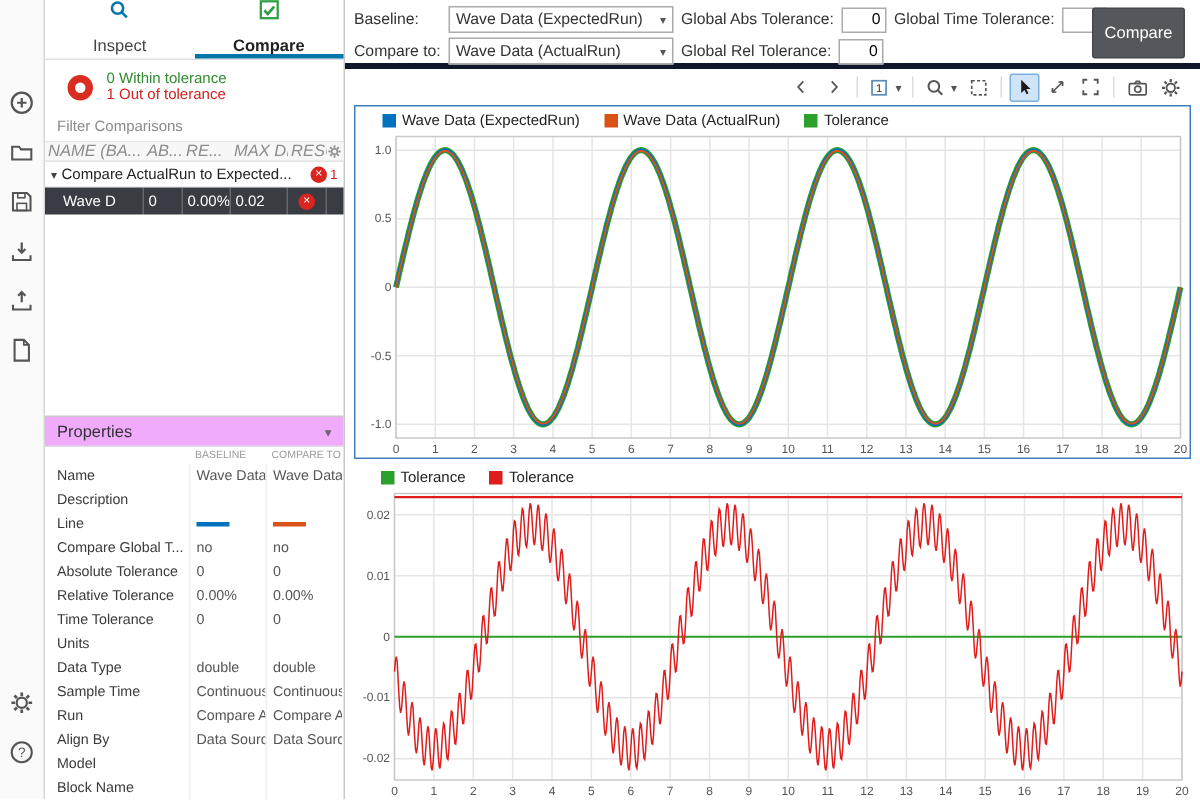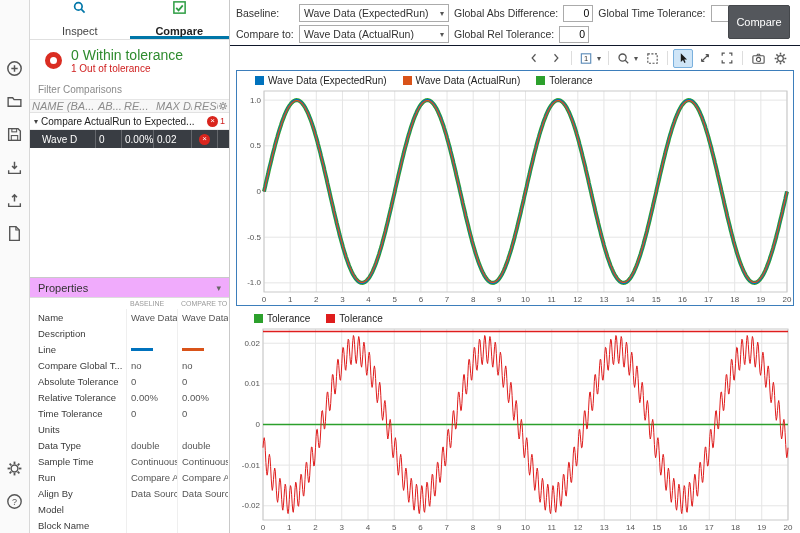--- a/index.html
+++ b/index.html
@@ -12,21 +12,21 @@
   .strip .spacer { flex:1; }
   .icon-btn { width:20px; height:20px; display:flex; align-items:center; justify-content:center; cursor:pointer; }
 
   
   .left { width:200px; border-right:1px solid #c9c9c9; display:flex; flex-direction:column; background:#fff; }
   .tabs { display:flex; height:40px; border-bottom:1px solid #e0e0e0; }
   .tab { flex:1; display:flex; flex-direction:column; align-items:center; justify-content:center; gap:8px; color:#444; cursor:pointer; border-bottom:3px solid transparent; }
   .tab.active { border-bottom-color:#0076a8; font-weight:bold; color:#222; }
   .summary { display:flex; align-items:center; gap:9px; padding:7px 8px 7px 15px; }
   .donut { width:17px; height:17px; border:5px solid #da2d22; border-radius:50%; }
-  .sum-within { color:#2e8b2e; font-size:14px; }
+  .sum-within { color:#2e8b2e; font-size:10px; }
   .sum-out { color:#d02020; font-size:10px; }
   .filter { padding:3px 8px 4px; color:#8a8a8a; font-size:10px; border-bottom:1px solid #e6e6e6; }
   .cmp-head { display:flex; align-items:center; background:#f7f7f7; border-bottom:1px solid #e2e2e2; height:13px; }
   .hc { font-size:11px; color:#8c8c8c; padding:0 2px; overflow:hidden; white-space:nowrap;font-style:italic; }
   .group-row { display:flex; align-items:center; height:17px; padding:0 4px; border-bottom:1px solid #eee; font-size:10px; }
   .tri { font-size:8px; color:#444; margin-right:3px; }
   .grp-label { flex:1; overflow:hidden; white-space:nowrap; text-overflow:ellipsis; color:#222; }
   .badge-count { color:#d02020; font-size:9px; margin-left:2px; }
   .xbadge { display:inline-flex; align-items:center; justify-content:center; width:11px; height:11px; border-radius:50%; background:#d9251d; color:#fff; font-size:8px; line-height:1; flex:none; }
   .sel-row { display:flex; align-items:center; height:18px; background:#393d43; color:#fff; font-size:10px; }
@@ -38,21 +38,21 @@
   .chev { color:#666; font-size:9px; }
   .prow { display:flex; align-items:center; height:16px; font-size:9.5px; }
   .prow .pl { width:96px; padding-left:8px; color:#3a3a3a; overflow:hidden; white-space:nowrap; text-overflow:ellipsis; flex:none; }
   .prow .pv { width:51px; padding-left:4px; color:#555; overflow:hidden; white-space:nowrap; border-left:1px solid #efefef; height:100%; display:flex; align-items:center; flex:none; }
   .prow.caps { height:11px; }
   .prow.caps .pv { font-size:7px; color:#9a9a9a; border-left:none; }
   .swatch { display:inline-block; width:22px; height:3px; }
 
   
   .main { flex:1; min-width:0; display:flex; flex-direction:column; background:#fff; }
-  .toolbar { position:relative; height:46px; border-bottom:1px solid #0f172a; padding:4px 6px; display:flex; flex-direction:column; gap:3px; }
+  .toolbar { position:relative; height:46px; border-bottom:4px solid #0f172a; padding:4px 6px; display:flex; flex-direction:column; gap:3px; }
   .trow { display:flex; align-items:center; gap:5px; height:18px; }
   .lbl { font-size:10.5px; color:#333; white-space:nowrap; }
   .w1 { width:58px; }
   .sel { display:flex; align-items:center; justify-content:space-between; width:150px; height:18px; border:1px solid #ababab; background:#fff; padding:0 4px; font-size:10.5px; cursor:pointer; overflow:hidden; white-space:nowrap; }
   .caret { color:#555; font-size:8px; margin-left:3px; }
   .num { width:30px; height:17px; border:1px solid #ababab; text-align:right; padding:0 3px; font-size:10.5px; font-family:"Liberation Sans",sans-serif; }
   .compare-btn { position:absolute; right:10px; top:5px; width:62px; height:34px; background:#54575c; color:#fff; border:1px solid #44474b; border-radius:2px; font-size:11px; font-family:"Liberation Sans",sans-serif; cursor:pointer; }
 
   .chart-toolbar { height:24px; display:flex; justify-content:flex-end; align-items:center; gap:2px; padding:2px 10px; }
   .ct-btn { height:19px; min-width:20px; display:flex; align-items:center; justify-content:center; border:1px solid transparent; border-radius:2px; cursor:pointer; padding:0 1px; }
@@ -294,21 +294,21 @@
 
   <div class="main">
 
     <div class="toolbar">
       <div class="trow">
         <span class="lbl w1">Baseline:</span>
         <div class="sel">
           <span>Wave Data (ExpectedRun)</span>
           <span class="caret">▾</span>
         </div>
-        <span class="lbl">Global Abs Difference:</span>
+        <span class="lbl">Global Abs Tolerance:</span>
         <input class="num" value="0" style="">
         <span class="lbl">Global Time Tolerance:</span>
         <input class="num" value="0" style="">
       </div>
       <div class="trow">
         <span class="lbl w1">Compare to:</span>
         <div class="sel">
           <span>Wave Data (ActualRun)</span>
           <span class="caret">▾</span>
         </div>

